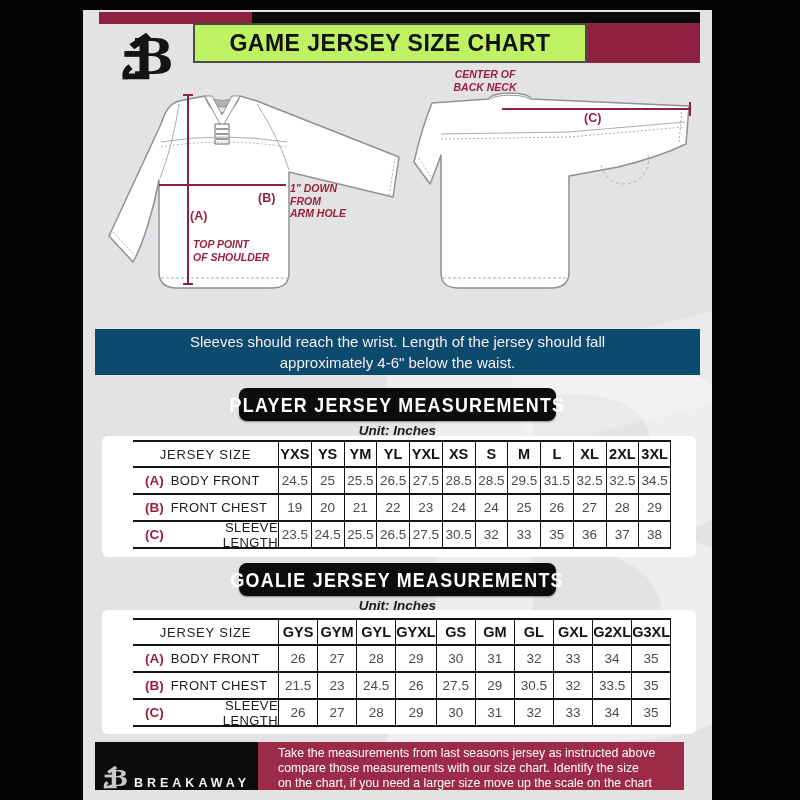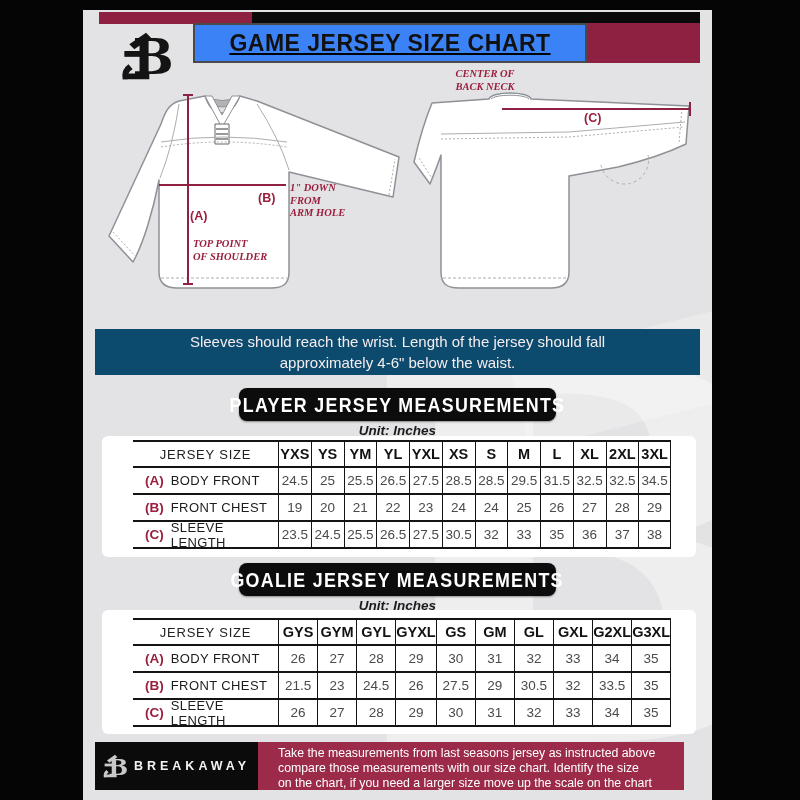--- a/index.html
+++ b/index.html
@@ -9,29 +9,29 @@
   .abs{position:absolute;}
   .z{z-index:1;}
   .watermark{position:absolute;right:-90px;top:290px;font-family:"DejaVu Serif",serif;font-weight:bold;
     font-size:520px;line-height:1;color:#ffffff;opacity:.4;z-index:0;pointer-events:none;}
   .swoosh{position:absolute;left:430px;top:300px;width:420px;height:90px;background:#fff;opacity:.25;
     transform:rotate(-14deg);z-index:0;pointer-events:none;}
 
   
   .bar-maroon{left:16px;top:2px;width:153px;height:12px;background:#8E2142;}
   .bar-black{left:169px;top:2px;width:448px;height:12px;background:#0a0a0a;}
-  .title-box{left:110px;top:13px;width:394px;height:40px;background:#3b82f6;border:2px solid #4a4a4a;
-    box-sizing:border-box;display:flex;align-items:center;justify-content:center;text-decoration:underline;}
+  .title-box{left:110px;top:13px;width:394px;height:40px;background:#bef264;border:2px solid #4a4a4a;
+    box-sizing:border-box;display:flex;align-items:center;justify-content:center;}
   .title-box span{font-size:23px;font-weight:bold;letter-spacing:.5px;color:#111;}
   .maroon-block{left:504px;top:13px;width:113px;height:40px;background:#8E2142;}
   .logo-main{left:38px;top:18px;width:50px;height:56px;color:#141414;}
   .logo-black{color:#141414;} .logo-silver{color:#c9c9c9;}
 
   
-  .ann{color:#9A1F3E;font-style:italic;font-weight:bold;white-space:pre-line;line-height:12.5px;font-size:10.5px;font-family:Liberation Serif, serif;}
+  .ann{color:#9A1F3E;font-style:italic;font-weight:bold;white-space:pre-line;line-height:12.5px;font-size:10.5px;}
   .ann-key{color:#9A1F3E;font-weight:bold;font-style:normal;font-size:12.5px;}
 
   
   .banner{left:12px;top:319px;width:605px;height:46px;background:#0c4a6e;display:flex;align-items:center;
     justify-content:center;}
   .banner div{color:#F6EDEF;font-size:15px;line-height:21px;text-align:center;white-space:pre-line;}
 
   
   .section-box{width:317px;height:33px;background:#0c0c0c;border-radius:8px;display:flex;align-items:center;
     justify-content:center;box-shadow:0 1px 2px rgba(0,0,0,.4);}
@@ -44,25 +44,25 @@
   .size-table{display:grid;width:538px;}
   .st-cell{display:flex;align-items:center;justify-content:center;border-bottom:2px solid #141414;
     box-sizing:border-box;background:transparent;}
   .st-top{border-top:2px solid #141414;}
   .st-vline{border-left:1.5px solid #141414;}
   .st-last{border-right:1.5px solid #141414;text-align:right;}
   .st-label-head{justify-content:center;font-size:13px;letter-spacing:.8px;color:#222;}
   .st-col-head{font-size:14.5px;font-weight:bold;color:#121212;}
   .st-row-label{justify-content:flex-start;padding-left:12px;gap:7px;}
   .st-key{color:#9A1F3E;font-weight:bold;font-size:13.5px;}
-  .st-name{font-size:13px;letter-spacing:.4px;color:#1c1c1c;}
+  .st-name{font-size:13px;letter-spacing:.4px;color:#1c1c1c;text-align:right;}
   .st-val{font-size:13.5px;color:#4a4a4a;}
 
   
-  .footer-black{left:12px;top:732px;width:163px;height:48px;background:#0b0b0b;display:flex;align-items:center;
+  .footer-black{left:12px;top:732px;width:163px;height:48px;background:#0b0b0b;display:flex;align-items:flex-end;
     justify-content:center;gap:7px;}
   .footer-black .bw{color:#f2f2f2;font-weight:bold;font-size:12.5px;letter-spacing:4px;}
   .footer-maroon{left:175px;top:732px;width:426px;height:48px;background:#9B2B49;box-sizing:border-box;
     padding:4px 20px;}
   .footer-maroon div{color:#fff;font-size:12.3px;line-height:14.9px;white-space:pre-line;}
 </style>
 </head>
 <body>
 
 <svg width="0" height="0" style="position:absolute">

